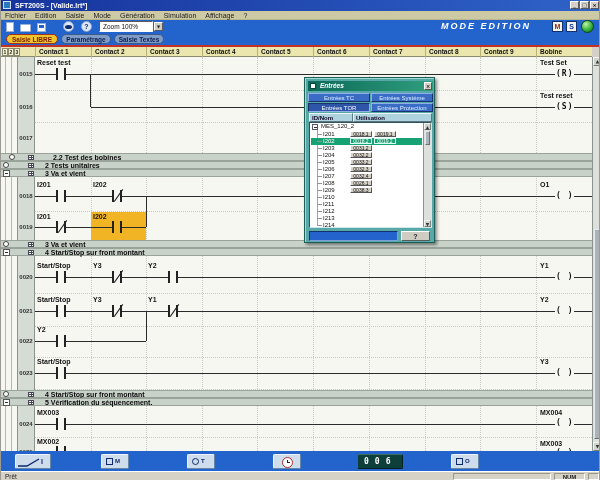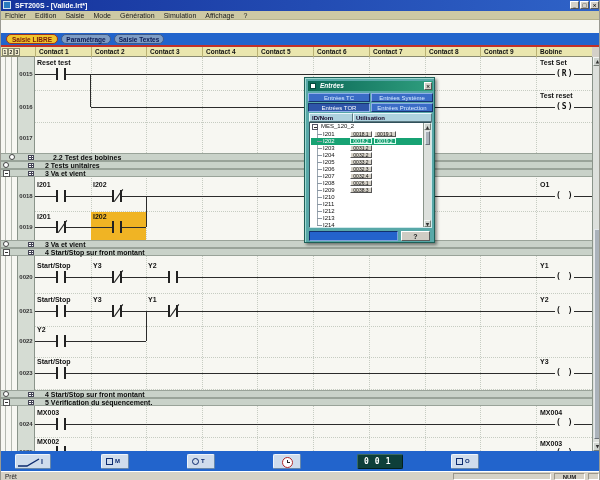--- a/index.html
+++ b/index.html
@@ -92,20 +92,37 @@
     <span class="menu-item">Fichier</span>
     <span class="menu-item">Edition</span>
     <span class="menu-item">Saisie</span>
     <span class="menu-item">Mode</span>
     <span class="menu-item">Génération</span>
     <span class="menu-item">Simulation</span>
     <span class="menu-item">Affichage</span>
     <span class="menu-item">?</span>
   </div>
 
+  <div class="abs" id="toolbar">
+    <div class="abs ticon" style="left:5px;top:2px;width:8px;height:10px"></div>
+    <div class="abs ticon" style="left:19px;top:4px;width:11px;height:8px;border-radius:1px"></div>
+    <div class="abs ticon" style="left:36px;top:3px;width:9px;height:9px">
+        <div style="margin:1px auto 0;width:5px;height:3px;background:#2264cc"></div>
+      </div>
+    <div class="abs roundbtn" style="left:62px;top:1px">
+        <div style="margin:3px auto 0;width:7px;height:4px;border-radius:50%;background:#122a6e"></div>
+      </div>
+    <div class="abs roundbtn" style="left:80px;top:1px">?</div>
+    <div class="abs" id="zoomsel" style="left:98px;top:1px">Zoom 100%</div>
+    <div class="abs" id="zoomarrow" style="left:153px;top:2px">▼</div>
+    <div class="abs" id="modetxt" style="left:440px;top:1px">MODE EDITION</div>
+    <div class="abs badge" style="left:551px;top:1px;color:#8a2a1a">M</div>
+    <div class="abs badge" style="left:565px;top:1px;color:#12309a">S</div>
+    <div class="abs" id="greenball" style="left:580px;top:0"></div>
+  </div>
 
   <div class="abs" id="tabrow">
     <div class="tab on" style="left:5px;width:52px">Saisie LIBRE</div>
     <div class="tab off" style="left:60px;width:50px">Paramétrage</div>
     <div class="tab off" style="left:113px;width:50px">Saisie Textes</div>
   </div>
   <div class="abs" id="redline"></div>
 
   <div class="abs" id="colheaders">
     <div class="abs cornerbox" style="left:1px;top:1px">1</div>
@@ -336,21 +353,21 @@
     <div class="bbtn" style="left:186px;width:28px">
       <span class="sqic" style="border-radius:50%"></span><span class="icL">T</span>
     </div>
     <div class="bbtn" style="left:272px;width:28px">
       <span style="position:absolute;left:8px;top:2px;width:11px;height:11px;border-radius:50%;border:1.5px solid #b02828;background:#fff">
           <span style="position:absolute;left:4px;top:2px;width:1px;height:3px;background:#222"></span>
           <span style="position:absolute;left:4px;top:4px;width:3px;height:1px;background:#222"></span>
         </span>
     </div>
     <div class="bbtn" style="left:356px;width:46px;background:#0e3f3a;border-color:#3a6a62 #04201c #04201c #3a6a62">
-      <span style="position:absolute;left:6px;top:2px;font:bold 8px/10px 'DejaVu Sans Mono',monospace;color:#fff;letter-spacing:6px">001</span>
+      <span style="position:absolute;left:6px;top:2px;font:bold 8px/10px 'DejaVu Sans Mono',monospace;color:#fff;letter-spacing:6px">006</span>
     </div>
     <div class="bbtn" style="left:450px;width:28px">
       <span class="sqic"></span><span class="icL">O</span>
     </div>
   </div>
 
   <div class="abs" id="statusbar">
     <div class="abs" style="left:4px;top:0;font:6.5px/9px 'Liberation Sans',sans-serif;color:#222">Prêt</div>
     <div class="scell" style="left:452px;width:98px"></div>
     <div class="scell" style="left:553px;width:31px;font:bold 6px/6px 'Liberation Sans',sans-serif;text-align:center;color:#222">NUM</div>

